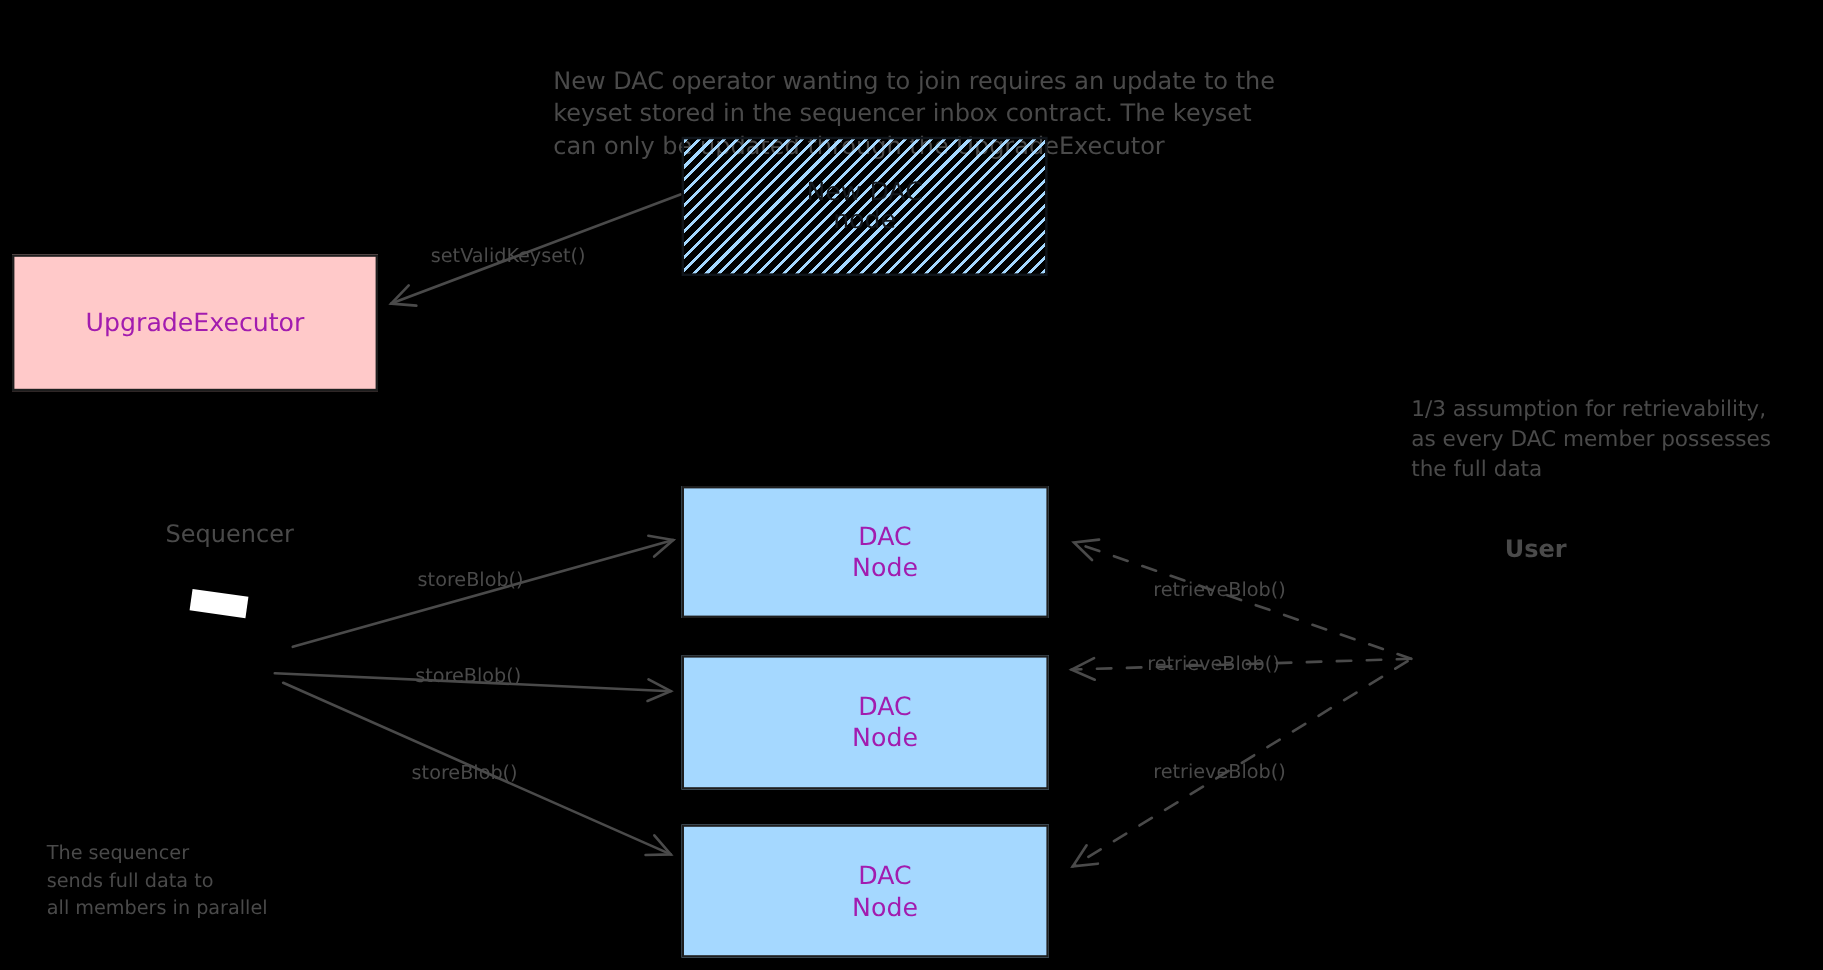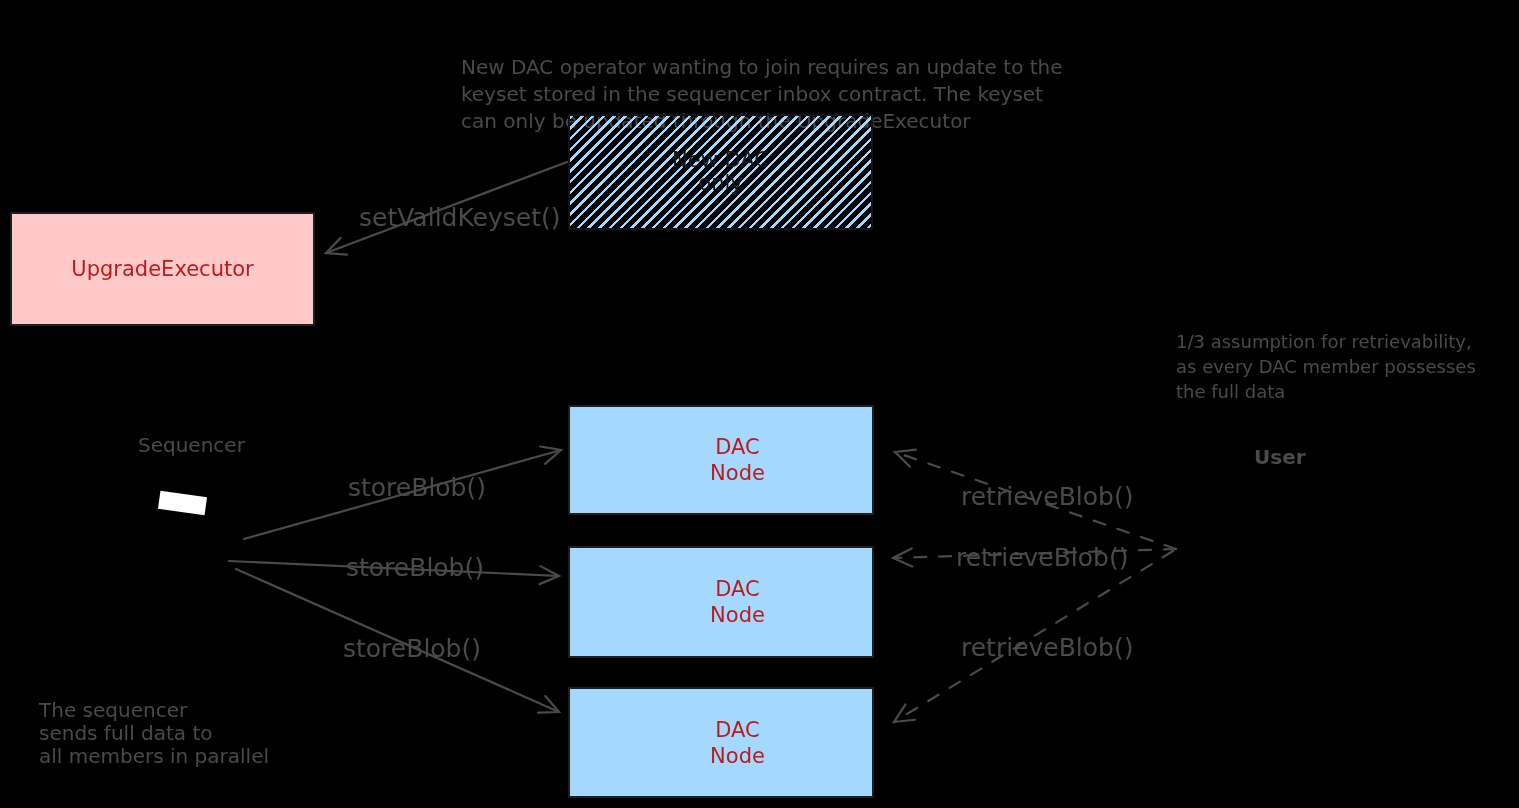--- a/index.html
+++ b/index.html
@@ -11,30 +11,30 @@
     overflow:hidden;
   }
   .note{
     position:absolute;
     color:#4a4a4a;
     white-space:pre-line;
   }
   .edge-label{
     position:absolute;
     color:#4a4a4a;
-    font-size:25px;
+    font-size:16px;
     white-space:nowrap;
   }
   .node-box{
     position:absolute;
     box-sizing:border-box;
     border:2.5px solid #1e1e1e;
     display:flex;align-items:center;justify-content:center;
     text-align:center;
-    color:#b91c1c;
+    color:#a21caf;
     white-space:pre-line;
   }
   #box-upgrade{
     left:10px;top:212px;width:305px;height:114px;
     background:#ffc9c9;
     font-size:21px;
   }
   #box-newdac{
     left:568px;top:114px;width:305px;height:116px;
     background:repeating-linear-gradient(135deg,#a5d8ff 0px,#a5d8ff 2.4px,rgba(0,0,0,0) 2.4px,rgba(0,0,0,0) 7.6px);
@@ -51,21 +51,21 @@
   #dac2{top:546px;height:112px;}
   #dac3{top:687px;height:111px;}
   #seq-chip{
     position:absolute;
     left:159px;top:494px;width:47px;height:18px;
     background:#ffffff;
     transform:rotate(8deg);
   }
   #top-note{left:461px;top:7px;font-size:20px;line-height:27px;margin-top:47px;}
   #assumption-note{left:1176px;top:329px;font-size:18px;line-height:25px;}
-  #parallel-note{left:39px;top:699px;font-size:20px;line-height:23px;}
+  #parallel-note{left:39px;top:699px;font-size:16px;line-height:23px;}
   #sequencer-label{left:121px;top:433px;font-size:20px;margin-left:17px;}
   #user-label{left:1254px;top:445px;font-size:20px;font-weight:bold;}
   #lbl-setvalidkeyset{left:359px;top:203px;}
   #lbl-store1{left:348px;top:473px;}
   #lbl-store2{left:346px;top:553px;}
   #lbl-store3{left:343px;top:634px;}
   #lbl-retr1{left:961px;top:482px;}
   #lbl-retr2{left:956px;top:543px;}
   #lbl-retr3{left:961px;top:633px;}
   svg.overlay{position:absolute;left:0;top:0;}
@@ -98,21 +98,21 @@
   <div class="note" id="top-note">New DAC operator wanting to join requires an update to the
 keyset stored in the sequencer inbox contract. The keyset
 can only be updated through the UpgradeExecutor</div>
 
   <div class="node-box" id="box-upgrade">
     <span>UpgradeExecutor</span>
   </div>
 
   <div class="node-box" id="box-newdac">
     <span>New DAC
-only</span>
+node</span>
   </div>
 
   <div class="edge-label" id="lbl-setvalidkeyset">setValidKeyset()</div>
 
   <div class="note" id="sequencer-label">Sequencer</div>
   <div id="seq-chip"></div>
 
   <div class="node-box dac-box" id="dac1">
     <span>DAC
 Node</span>

